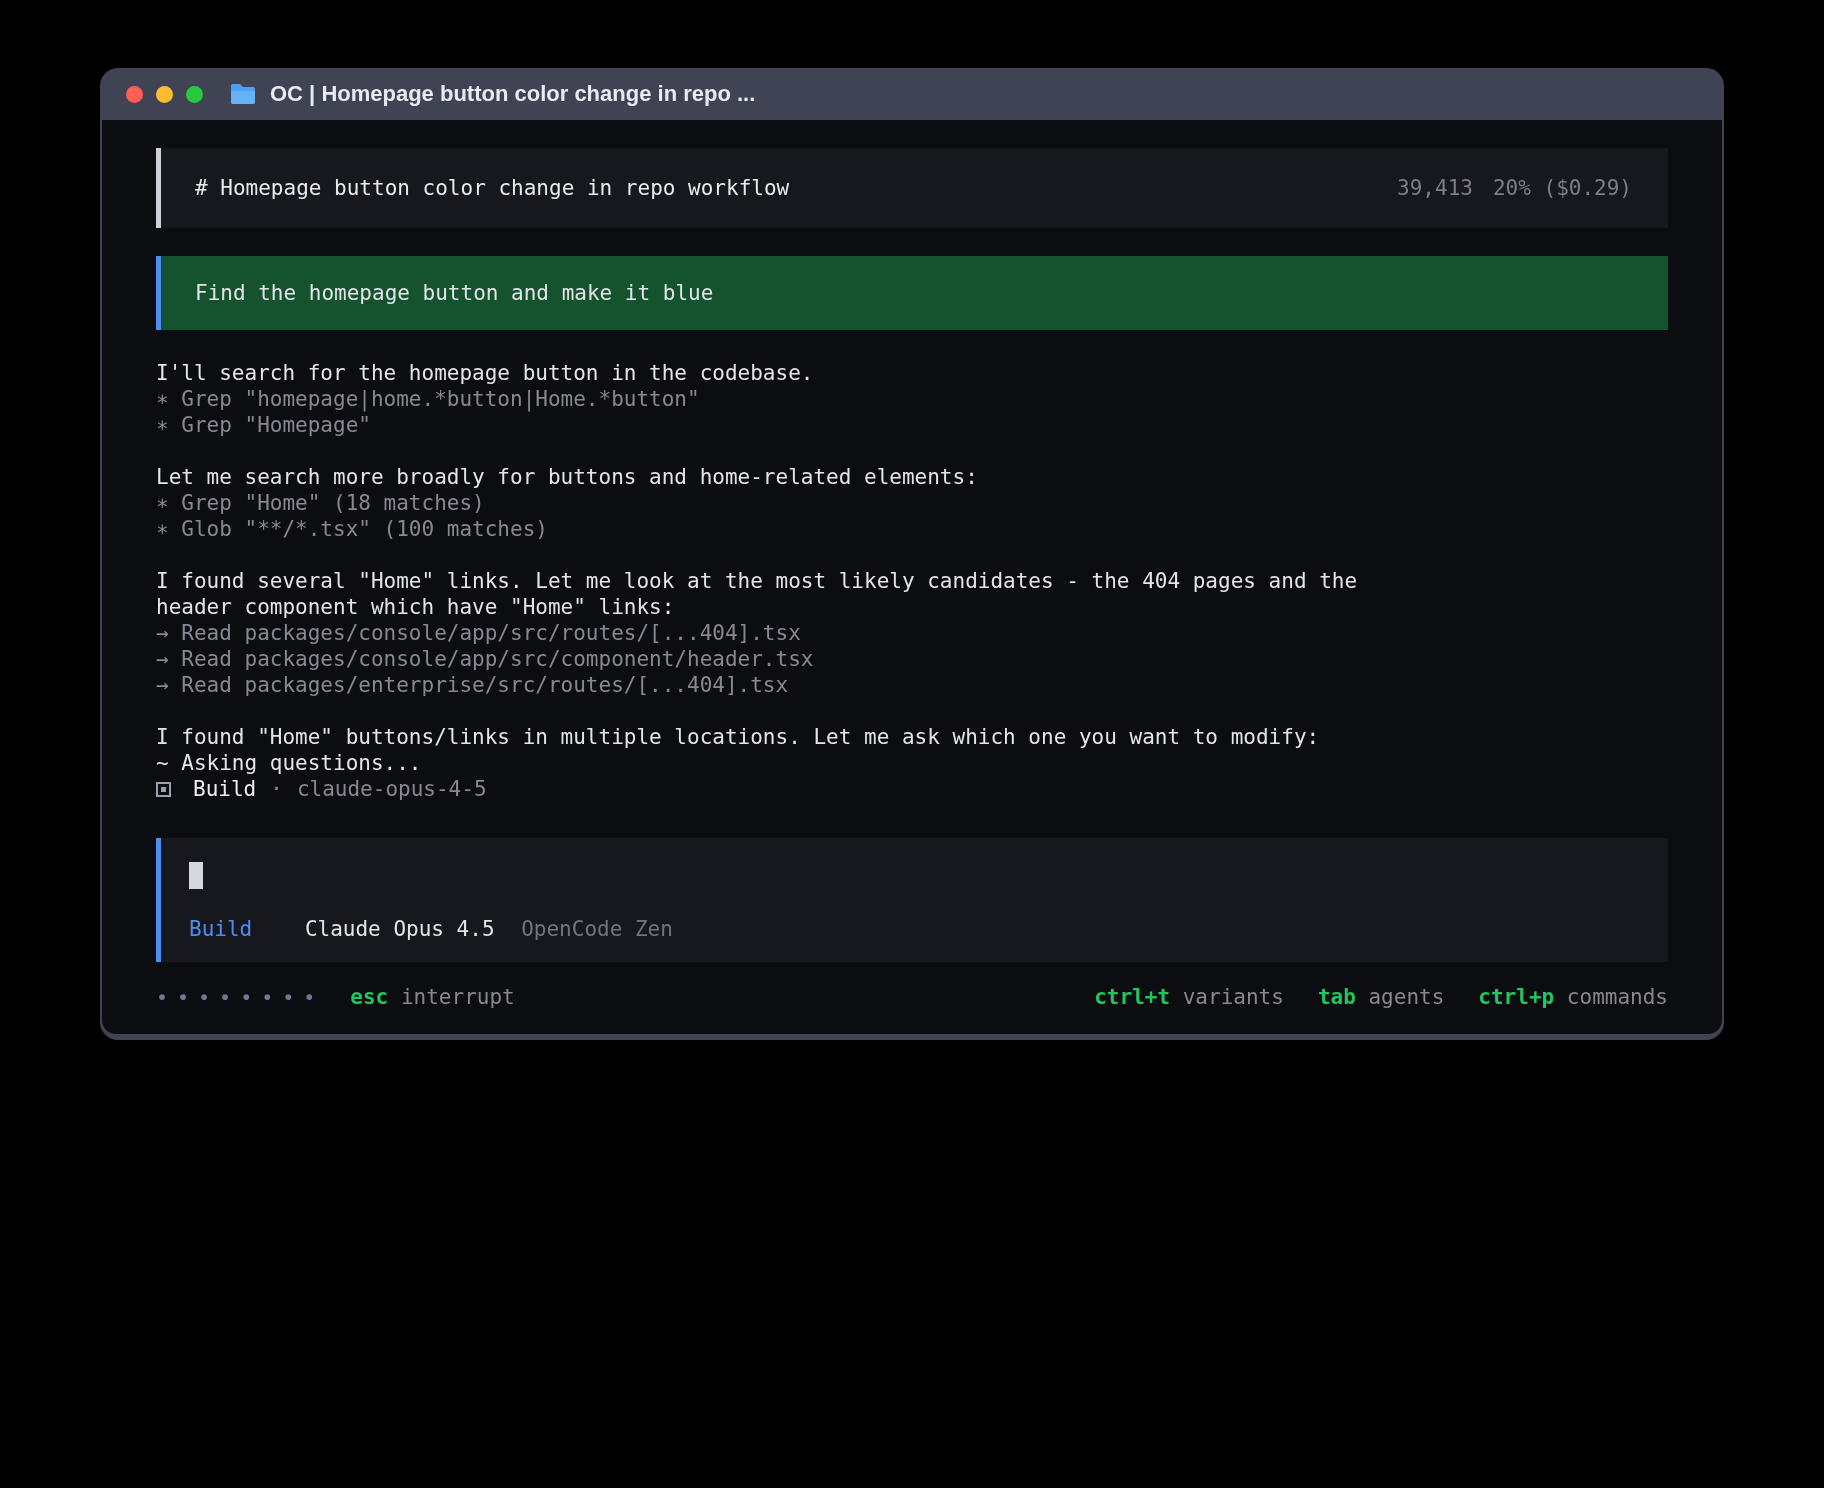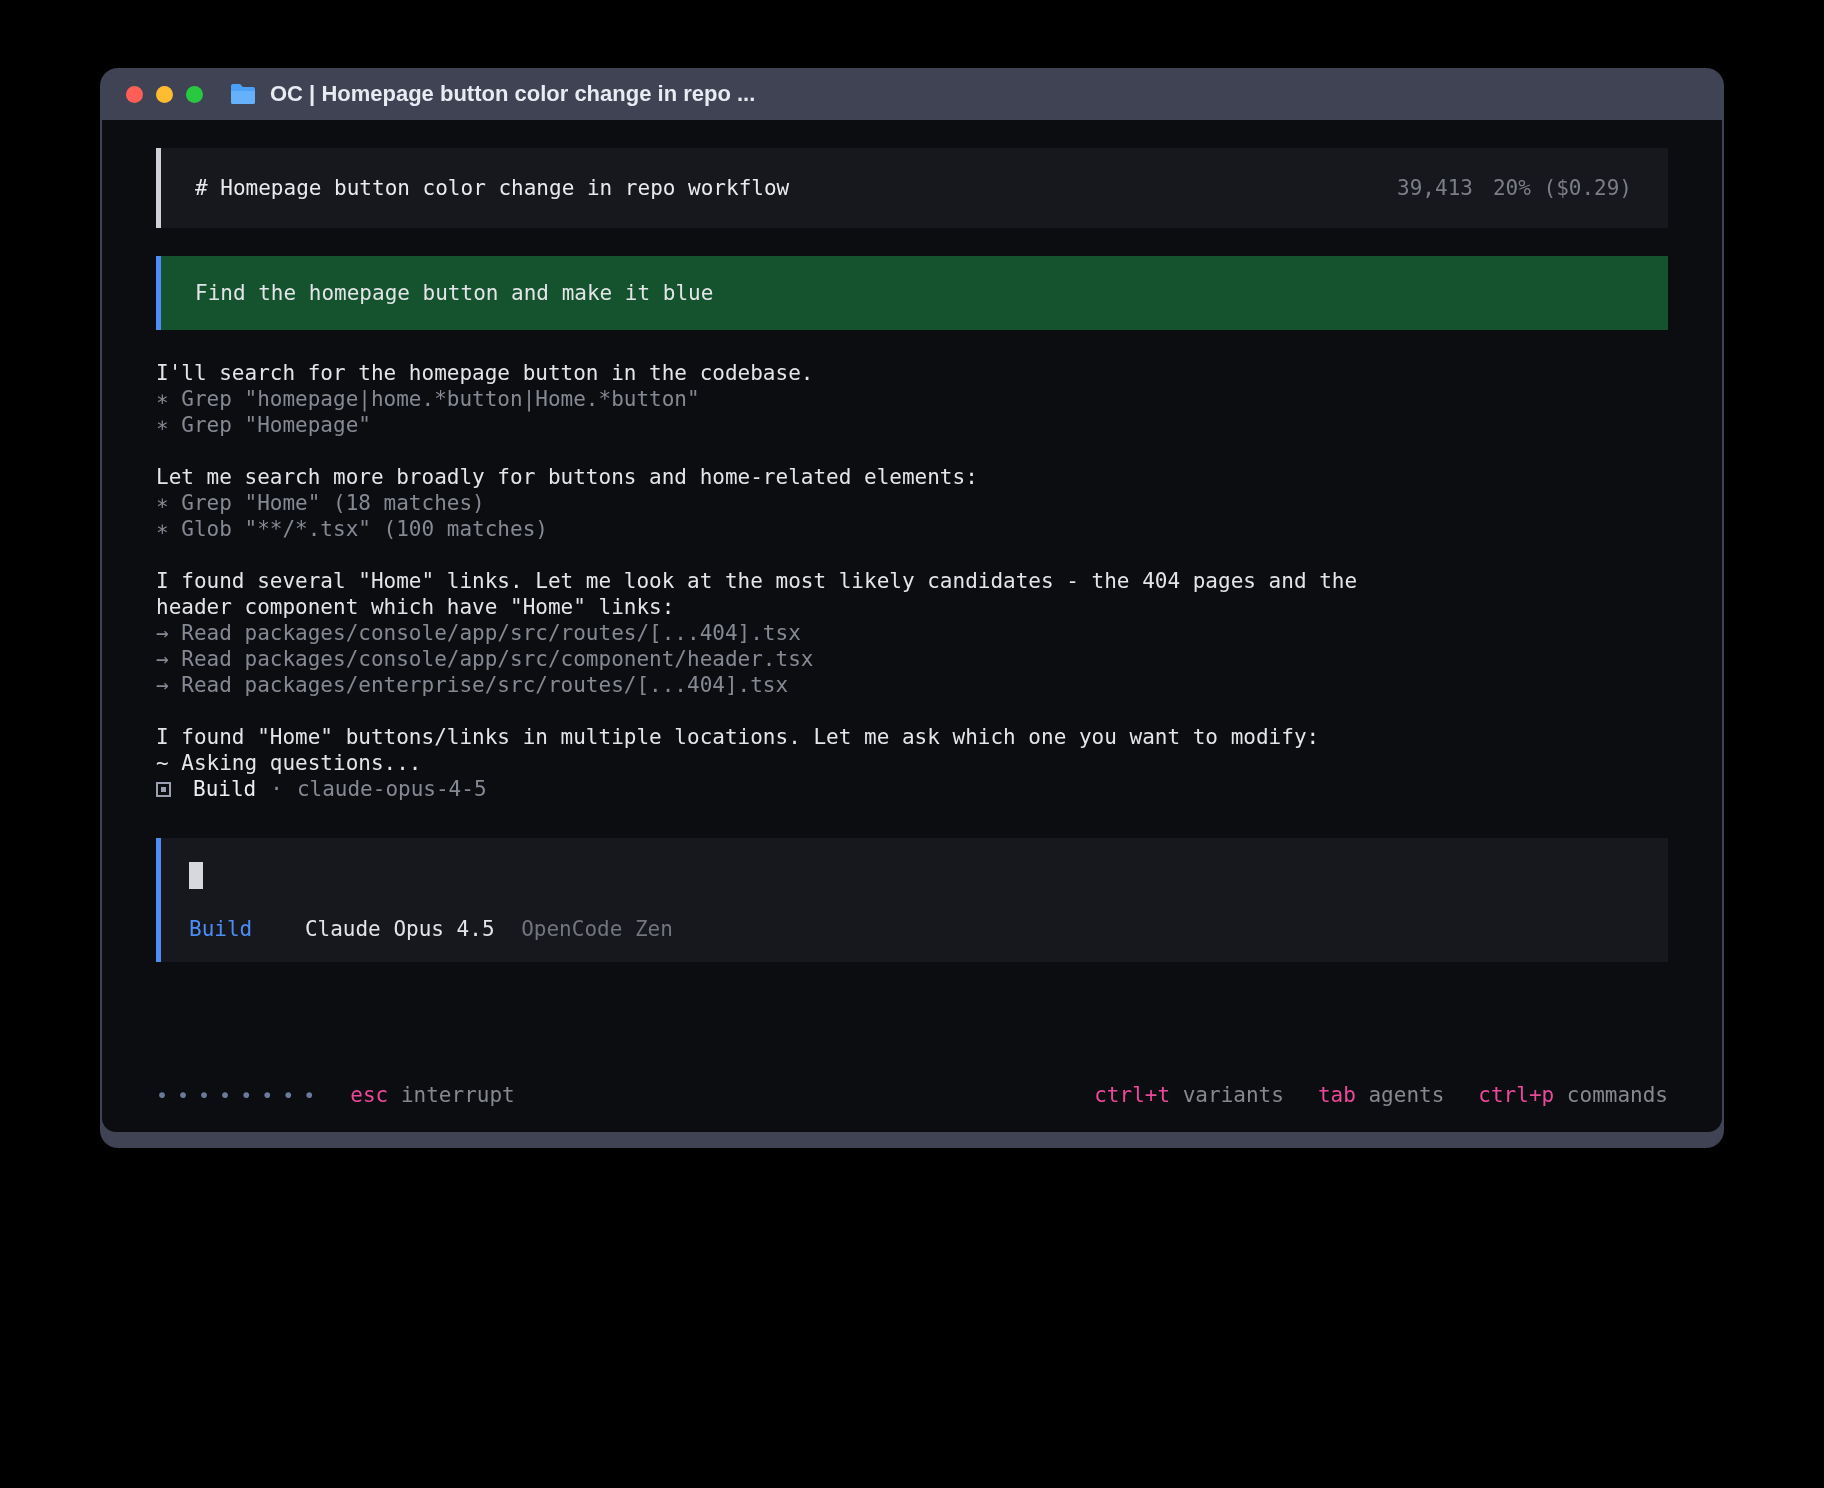--- a/index.html
+++ b/index.html
@@ -2,21 +2,21 @@
 <html><head>
 <meta charset="utf-8">
 <style>
   * { margin: 0; padding: 0; box-sizing: border-box; }
   html, body { width: 1824px; height: 1488px; background: #000000; overflow: hidden; }
   body { font-family: "DejaVu Sans Mono", "Liberation Mono", monospace; }
 
   .window {
     position: absolute;
     left: 100px; top: 68px;
-    width: 1624px; height: 1080px;
+    width: 1624px; height: 972px;
     background: #3f4354;
     border-radius: 18px;
     display: flex;
     flex-direction: column;
     overflow: hidden;
   }
 
   .titlebar {
     height: 52px;
     flex: 0 0 52px;
@@ -126,21 +126,21 @@
     padding: 4px 0 0 0;
   }
   .footer-left { display: flex; align-items: center; }
   .spinner {
     color: #6a7a9b;
     letter-spacing: 9px;
     margin-right: 26px;
     font-size: 20px;
   }
   .hint { white-space: nowrap; }
-  .hint .key { font-weight: normal; color: #ec4899; }
+  .hint .key { font-weight: bold; color: #22c55e; }
   .hint .label { color: #85888f; }
   .footer-right { display: flex; gap: 34px; }
 </style>
 </head>
 <body>
 
 <div class="window">
 
   <div class="titlebar">
     <div class="lights">

